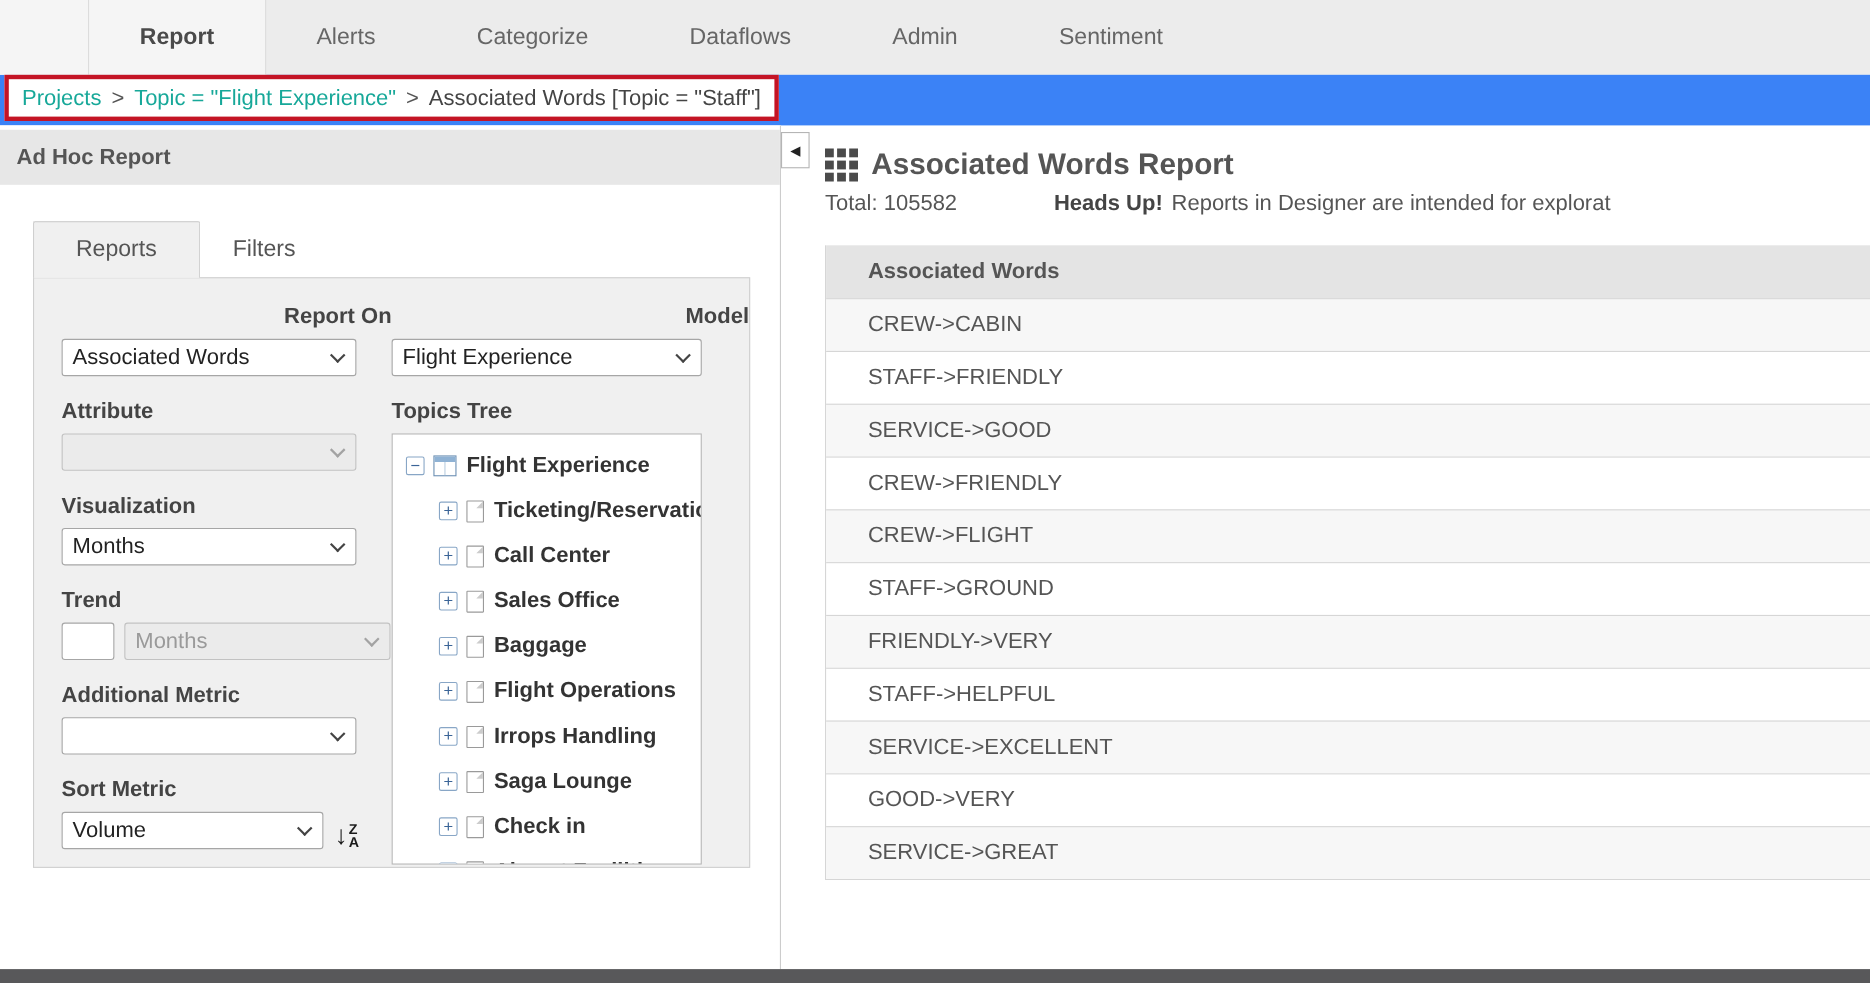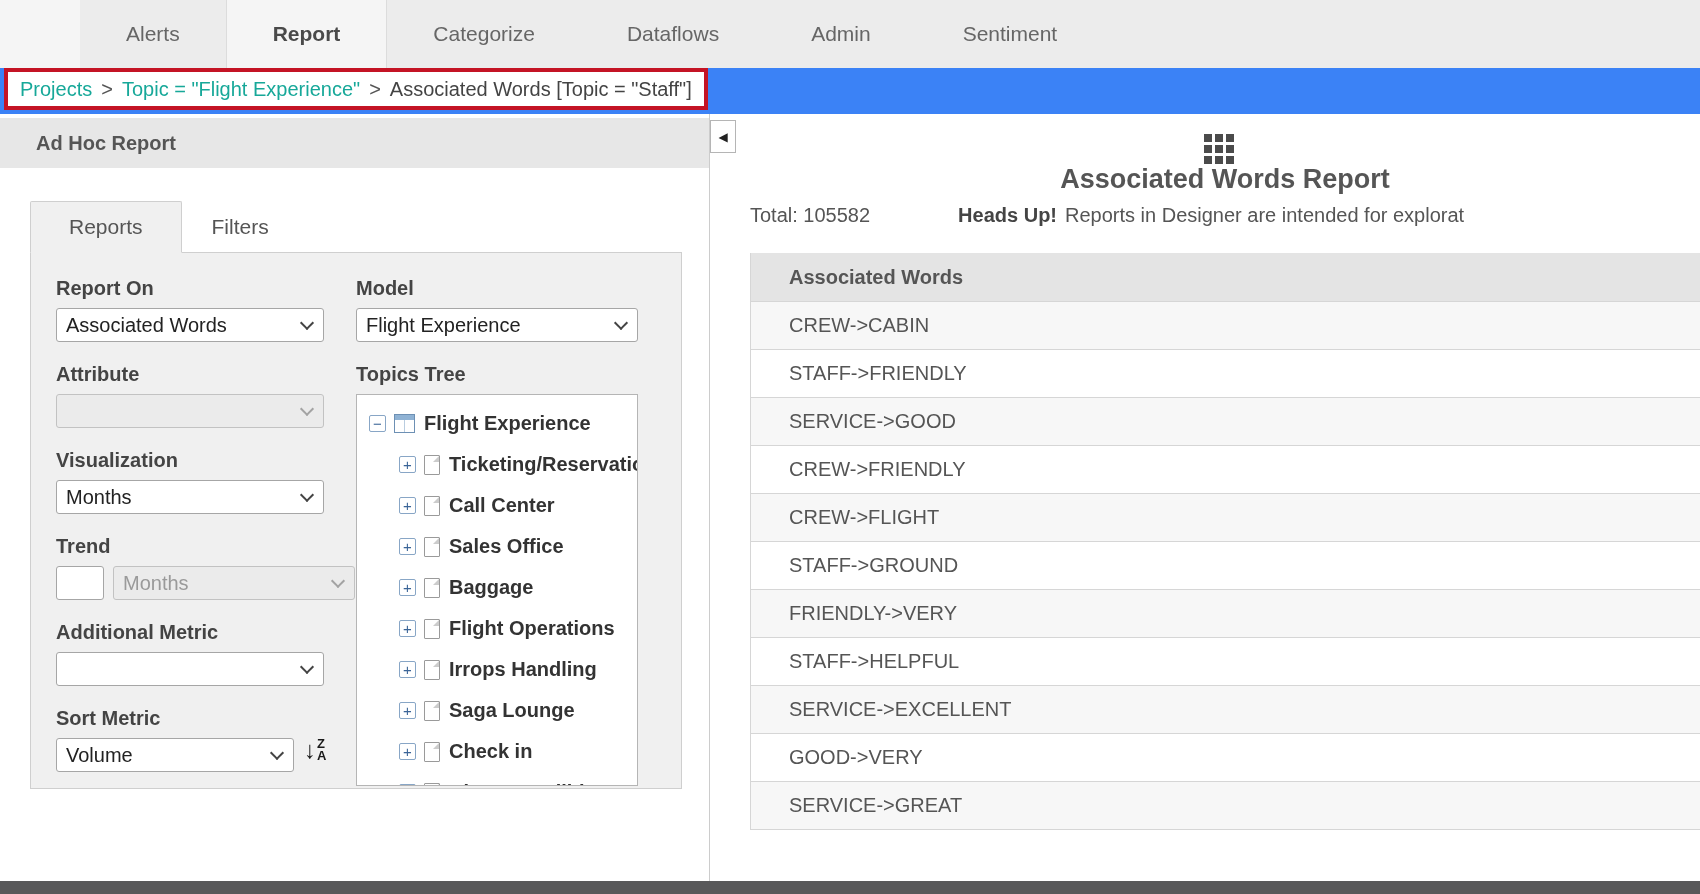--- a/index.html
+++ b/index.html
@@ -16,64 +16,64 @@
   
   .crumb-row { height:46px; background:#3b82f6; display:flex; }
   .crumb-box { margin-left:4px; border:4px solid #c41425; height:42px; display:flex; align-items:center; padding:0 12px; font-size:20px; white-space:nowrap; background:#fff; }
   .crumb-link { color:#17a899; text-decoration:none; cursor:pointer; }
   .crumb-sep { color:#555; margin:0 9px; }
   .crumb-current { color:#444; }
 
   
   .main { display:flex; position:relative; height:767px; }
   .left-panel { width:710px; flex:none; border-right:1px solid #ccc; background:#fff; }
-  .panel-header { height:50px; margin-top:4px; background:#e7e7e7; display:flex; align-items:center; padding-left:36px; font-size:20px; font-weight:700; color:#555; }
+  .panel-header { height:50px; margin-top:4px; background:#e7e7e7; display:flex; align-items:center; padding-left:15px; font-size:20px; font-weight:700; color:#555; }
   .collapse-btn { position:absolute; left:710px; top:6px; width:26px; height:33px; background:#fff; border:1px solid #b5b5b5; display:flex; align-items:center; justify-content:center; font-size:12px; color:#222; cursor:pointer; z-index:5; }
 
   .panel-tabs { display:flex; align-items:flex-end; margin:33px 0 0 30px; }
   .rtab { font-size:21px; color:#555; padding:13px 30px; cursor:pointer; }
   .rtab.active { background:#f0f0f0; border:1px solid #cfcfcf; border-bottom:1px solid #f0f0f0; margin-bottom:-1px; position:relative; z-index:2; font-weight:400; padding:13px 38px; border-radius:2px 2px 0 0; }
 
   .form-body { margin-left:30px; width:652px; height:537px; background:#f0f0f0; border:1px solid #cfcfcf; display:flex; padding:24px 0 0 25px; overflow:hidden; }
   .col-left { width:300px; flex:none; }
   .col-right { flex:1; min-width:0; }
 
   .flabel { font-size:20px; font-weight:700; color:#444; margin:21px 0 8px; }
-  .flabel.first { margin-top:0; }
+  .flabel.first { margin-top:0;text-align:right; }
 
   .select { width:268px; height:34px; background:#fff; border:1px solid #a6a6a6; border-radius:3px; display:flex; align-items:center; justify-content:space-between; padding:0 11px 0 9px; font-size:20px; color:#222; cursor:pointer; }
   .select .chev { width:10px; height:10px; border-right:2px solid #444; border-bottom:2px solid #444; transform:rotate(45deg); margin-top:-5px; flex:none; }
   .select.disabled { background:#ebebeb; border-color:#c2c2c2; color:#999; cursor:default; }
   .select.disabled .chev { border-color:#a3a3a3; }
   .select.model { width:282px; }
   .select.months { width:242px; color:#9a9a9a; }
   .select.sort { width:238px; }
 
   .trend-row { display:flex; gap:9px; }
   .trend-input { width:48px; height:34px; border:1px solid #a6a6a6; border-radius:3px; background:#fff; font-size:19px; padding:0 6px; font-family:"Liberation Sans", sans-serif; }
 
-  .sort-row { display:flex; align-items:flex-start; }
+  .sort-row { display:flex; align-items:flex-end; }
   .sort-icon { margin-left:10px; display:flex; align-items:center; color:#1a1a1a; cursor:pointer; user-select:none; }
   .sort-arrow { font-size:24px; line-height:22px; }
   .sort-letters { display:flex; flex-direction:column; font-size:13px; font-weight:700; line-height:12px; margin-left:1px; }
 
   .tree-box { width:282px; height:392px; background:#fff; border:1px solid #b5b5b5; overflow:hidden; padding:8px 0 0 12px; }
   .tree-row { display:flex; align-items:center; height:41px; white-space:nowrap; cursor:pointer; }
   .tree-row.child { padding-left:30px; }
   .pm-box { width:17px; height:17px; border:1px solid #88a6c6; background:#fff; color:#3a6497; font-size:15px; line-height:14px; display:flex; align-items:center; justify-content:center; flex:none; border-radius:2px; cursor:pointer; }
   .tree-label { font-size:20px; font-weight:700; color:#333; margin-left:9px; }
   .model-icon { width:21px; height:19px; flex:none; margin-left:8px; border:1px solid #6d90b4; background:#fff; position:relative; }
   .model-icon:before { content:""; position:absolute; left:0; right:0; top:0; height:5px; background:#8fb2d4; }
   .model-icon:after { content:""; position:absolute; left:9px; top:5px; bottom:0; width:1px; background:#b9cde0; }
   .page-icon { width:16px; height:20px; flex:none; margin-left:8px; border:1px solid #9a9a9a; background:#fff; border-radius:1px; position:relative; }
   .page-icon:after { content:""; position:absolute; top:0; right:0; width:0; height:0; border-left:6px solid transparent; border-bottom:6px solid #cccccc; }
 
   
   .report-area { flex:1; min-width:0; padding:20px 0 0 40px; overflow:hidden; }
-  .rt-row { display:flex; align-items:center;flex-direction:column; }
+  .rt-row { display:flex; align-items:center; }
   .grid-icon { display:grid; grid-template-columns:repeat(3,8px); grid-auto-rows:8px; gap:3px; margin-right:12px; flex:none; }
   .grid-icon span { background:#4b4b4b; }
   .report-title { font-size:27px; font-weight:700; color:#555; }
   .sub-row { display:flex; margin-top:9px; font-size:20px; color:#555; white-space:nowrap; }
   .notice { margin-left:88px; }
   .notice b { color:#444; margin-right:8px; }
 
   .awtable { margin-top:26px; width:1000px; border-left:1px solid #d6d6d6; border-bottom:1px solid #d6d6d6; }
   .thead { height:48px; background:#e4e4e4; display:flex; align-items:center; padding-left:38px; font-size:20px; font-weight:700; color:#555; }
   .trow { height:48px; display:flex; align-items:center; padding-left:38px; font-size:20px; color:#555; border-top:1px solid #d6d6d6; cursor:pointer; }
@@ -81,22 +81,22 @@
 
   .bottom-bar { position:absolute; left:0; bottom:0; width:100%; height:13px; background:#58585a; cursor:pointer; }
 </style>
 </head>
 <body>
 
 <div class="app">
 
   <header class="topnav">
     <div class="nav-pad"></div>
+    <div class="nav-tab active">Report</div>
     <div class="nav-tab">Alerts</div>
-    <div class="nav-tab active">Report</div>
     <div class="nav-tab">Categorize</div>
     <div class="nav-tab">Dataflows</div>
     <div class="nav-tab">Admin</div>
     <div class="nav-tab">Sentiment</div>
   </header>
 
   <div class="crumb-row">
     <div class="crumb-box">
       <a class="crumb-link">Projects</a>
       <span class="crumb-sep">&gt;</span>

